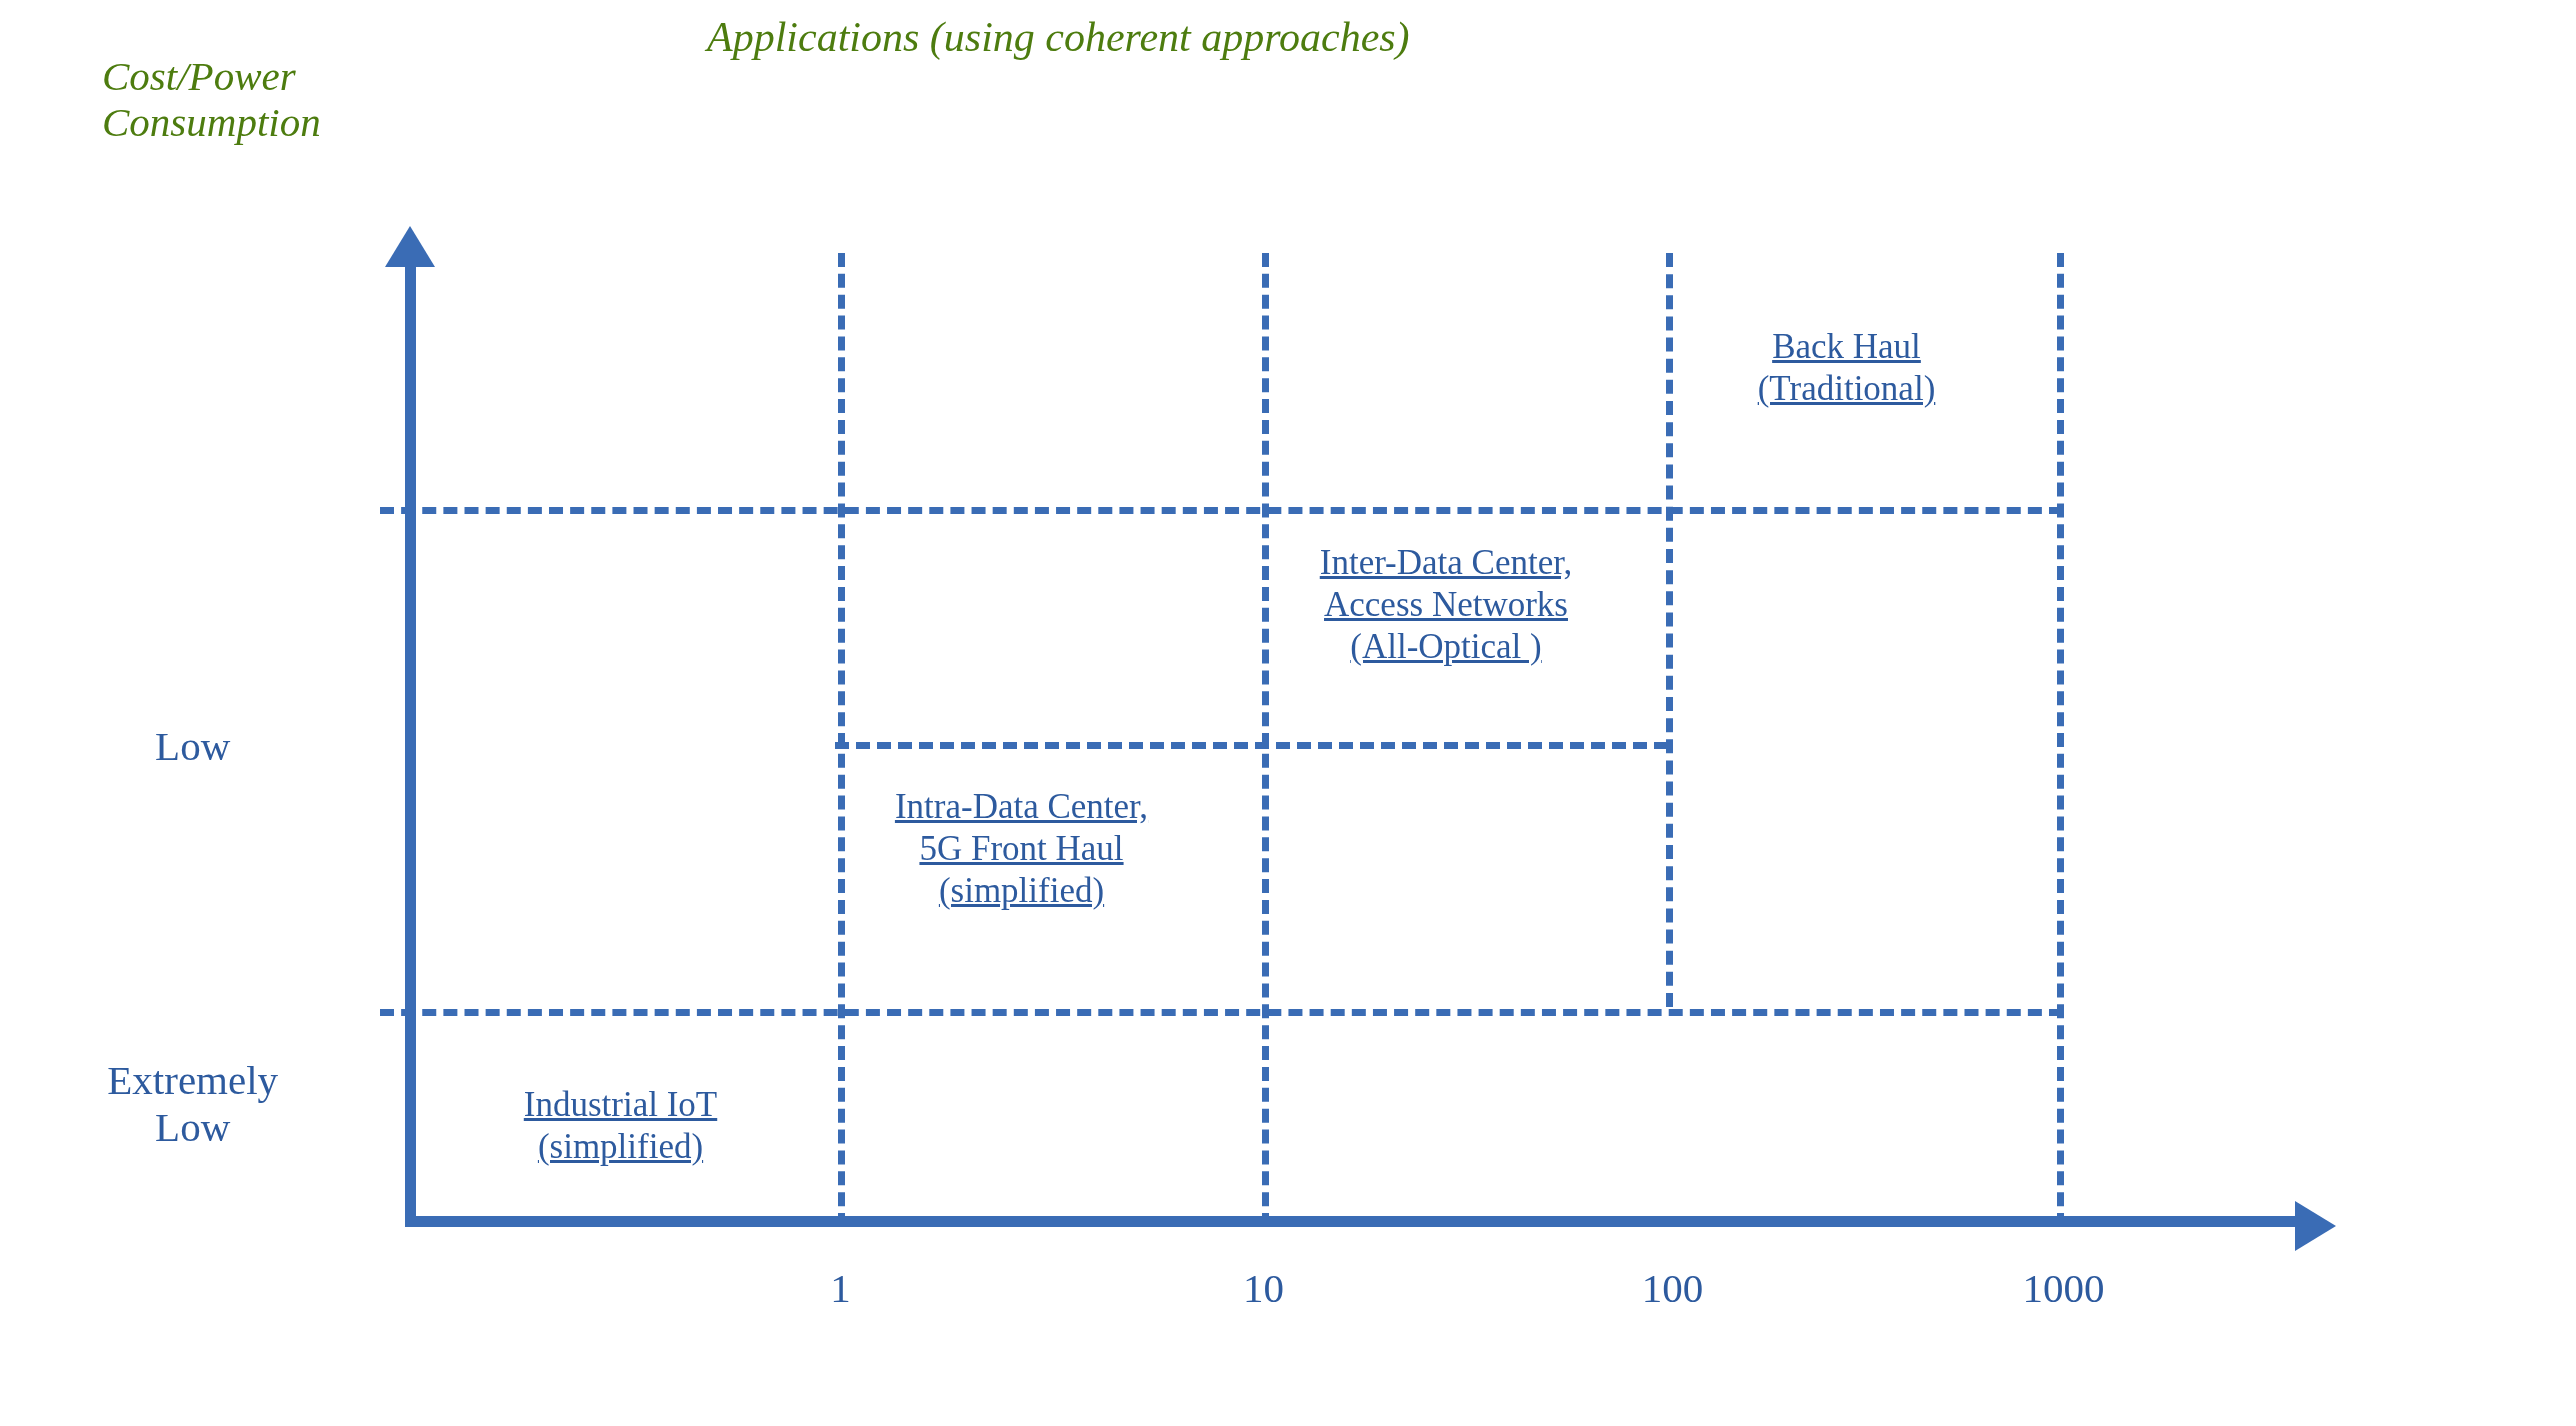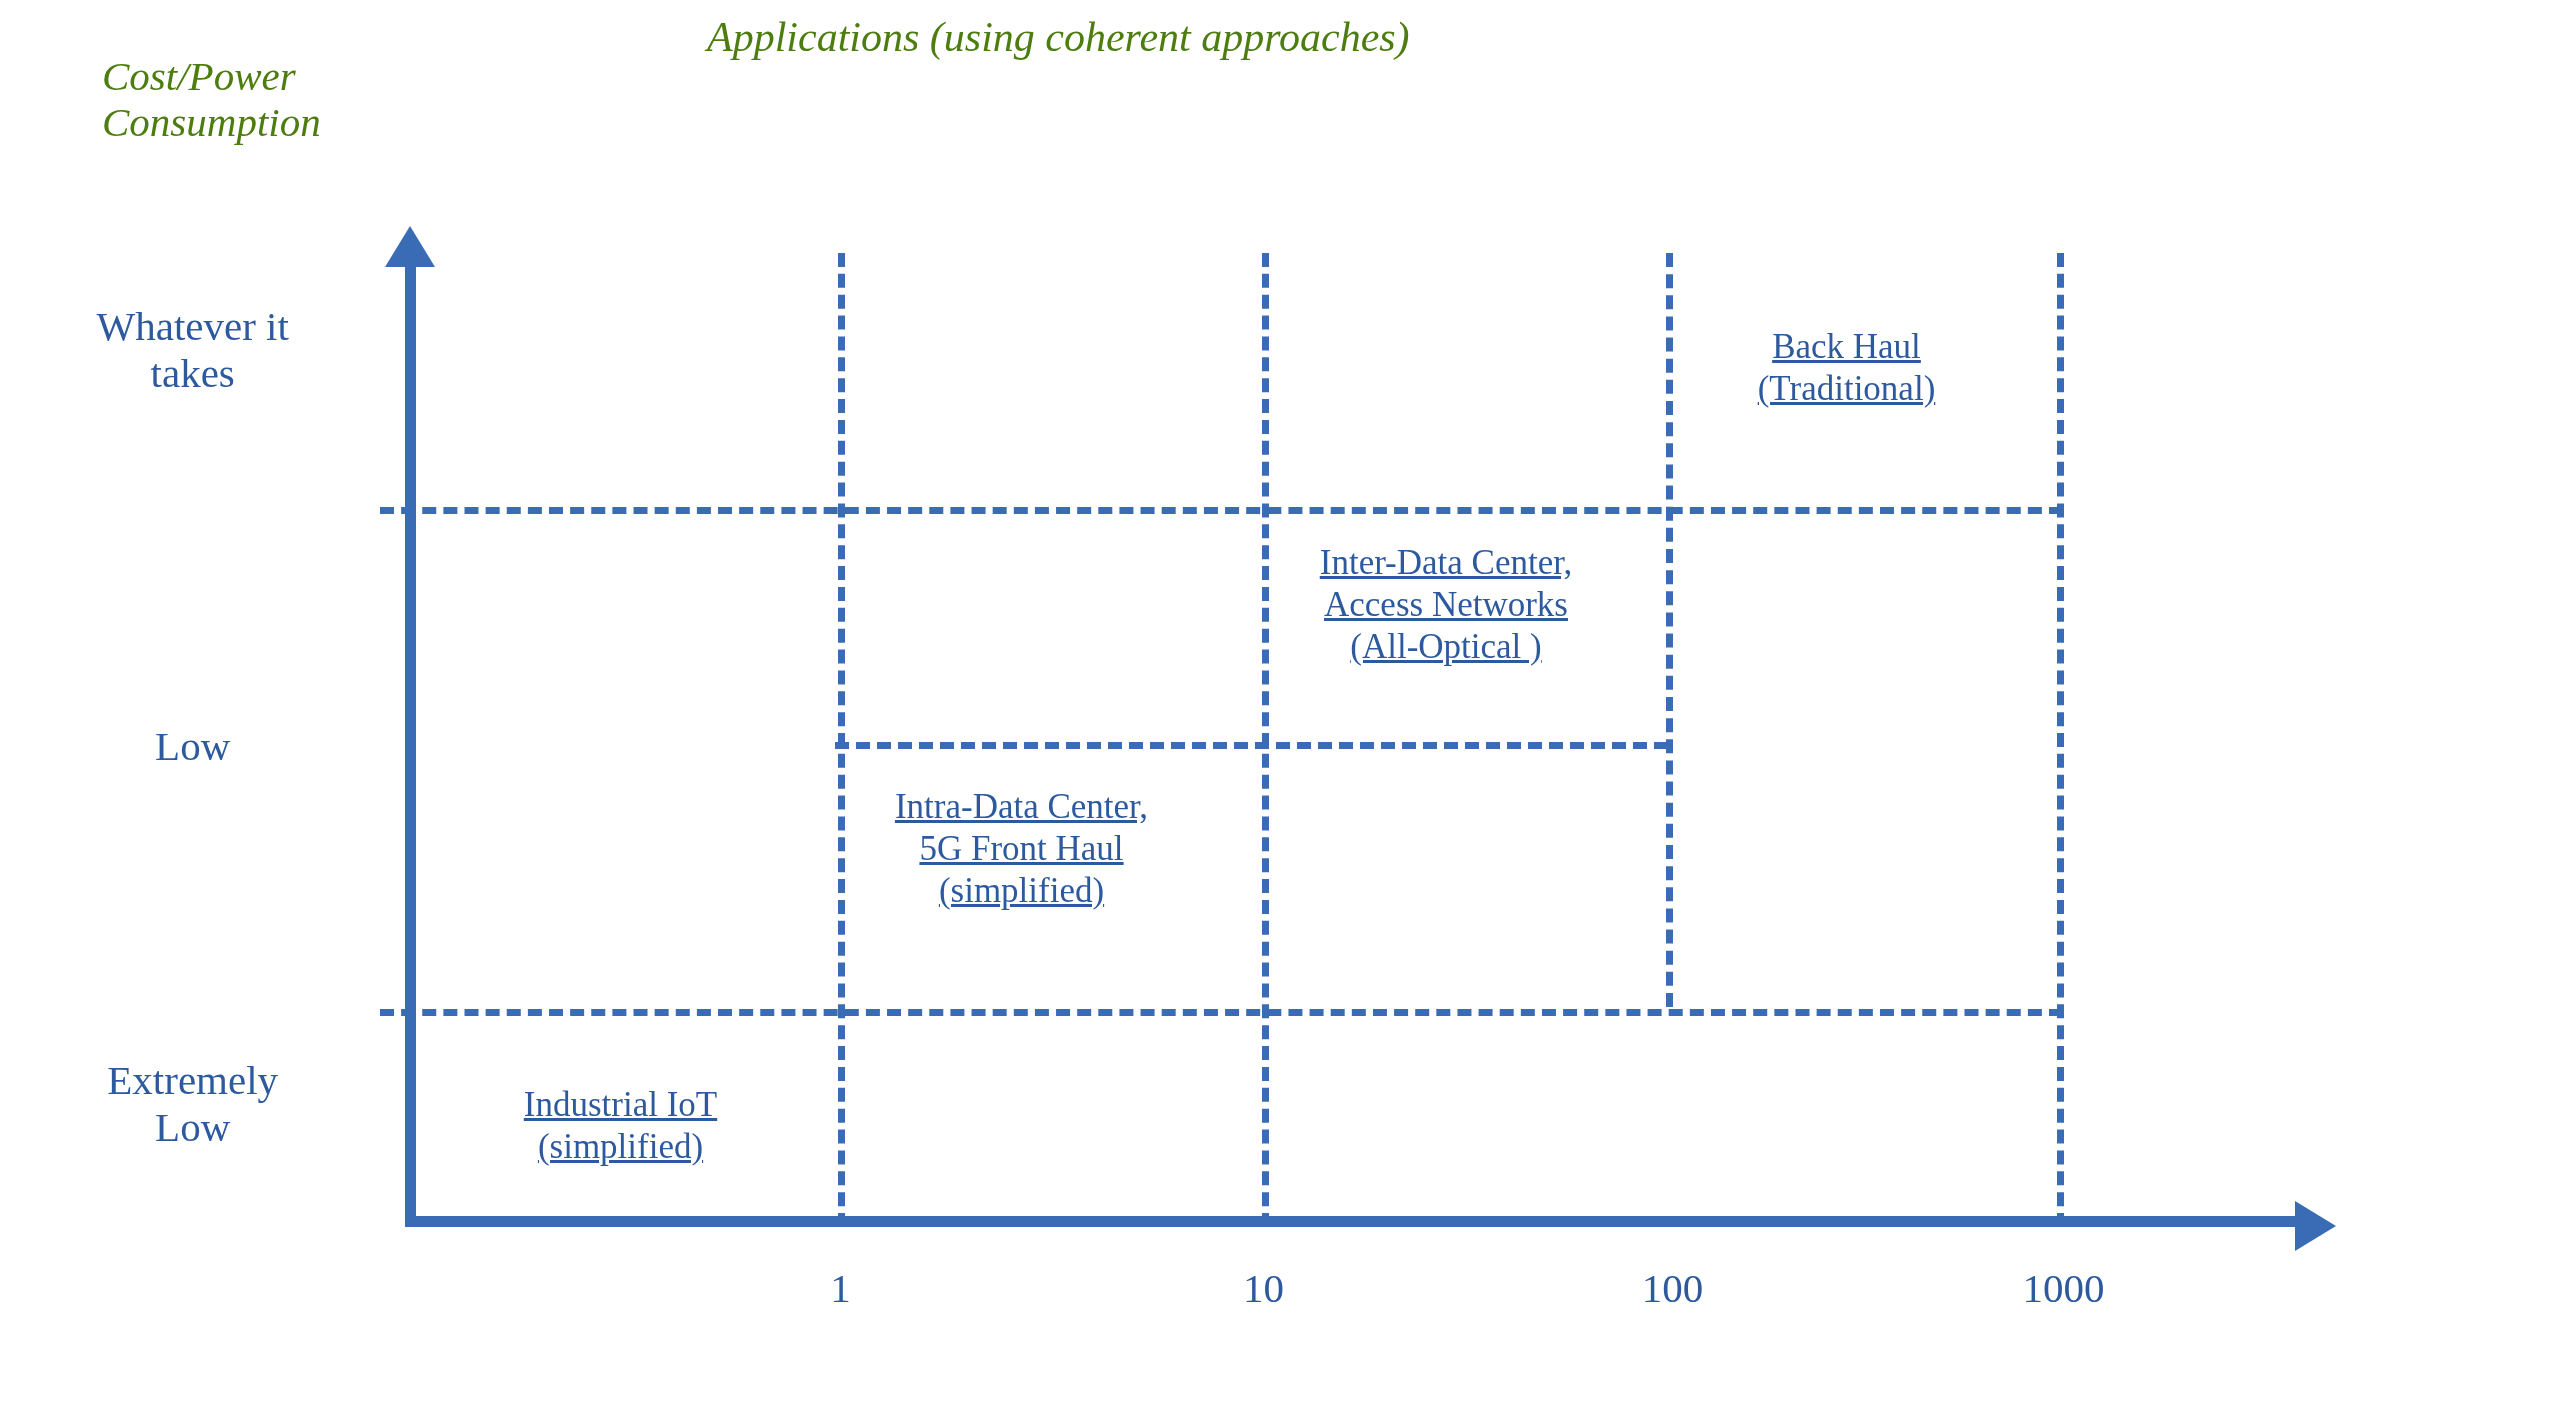--- a/index.html
+++ b/index.html
@@ -158,22 +158,20 @@
   <div class="txt" id="chart-title">Applications (using coherent approaches)</div>
 
   <div class="txt" id="y-axis-title">Cost/Power
 Consumption</div>
 
   <div class="axis-line" id="y-axis-line"></div>
   <div class="axis-line" id="x-axis-line"></div>
   <div id="y-axis-arrow"></div>
   <div id="x-axis-arrow"></div>
 
-  <div class="ylabel" id="ylabel-2">Whatever it
-takes</div>
   <div class="ylabel" id="ylabel-1">Low</div>
   <div class="ylabel" id="ylabel-0">Extremely
 Low</div>
 
   <div class="dash-h" id="h-top"></div>
   <div class="dash-h" id="h-mid"></div>
   <div class="dash-h" id="h-bottom"></div>
 
   <div class="dash-v" id="v-1"></div>
   <div class="dash-v" id="v-10"></div>

